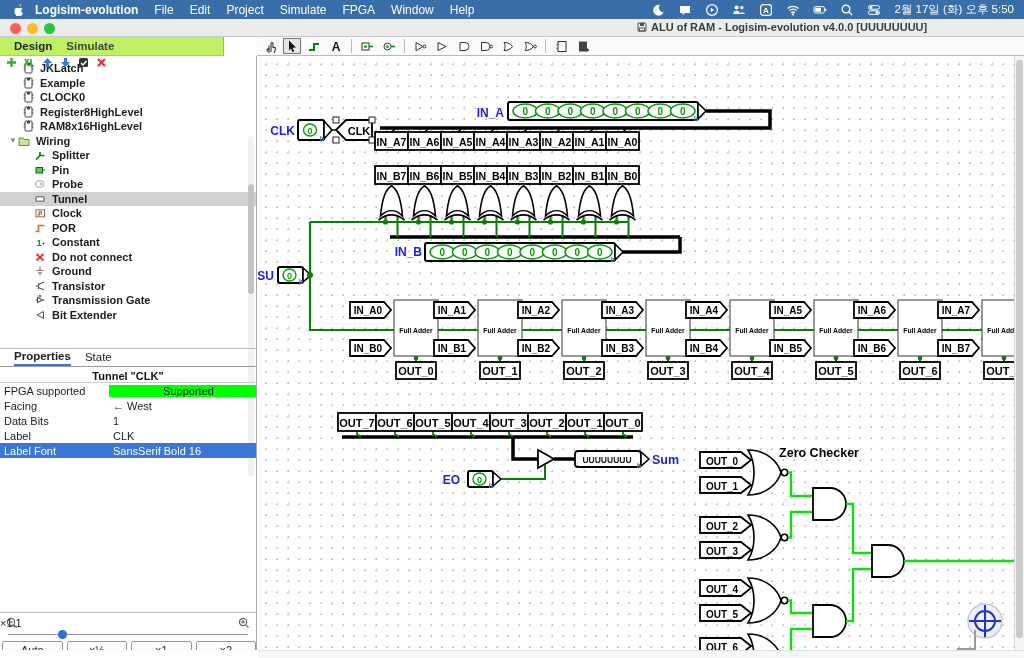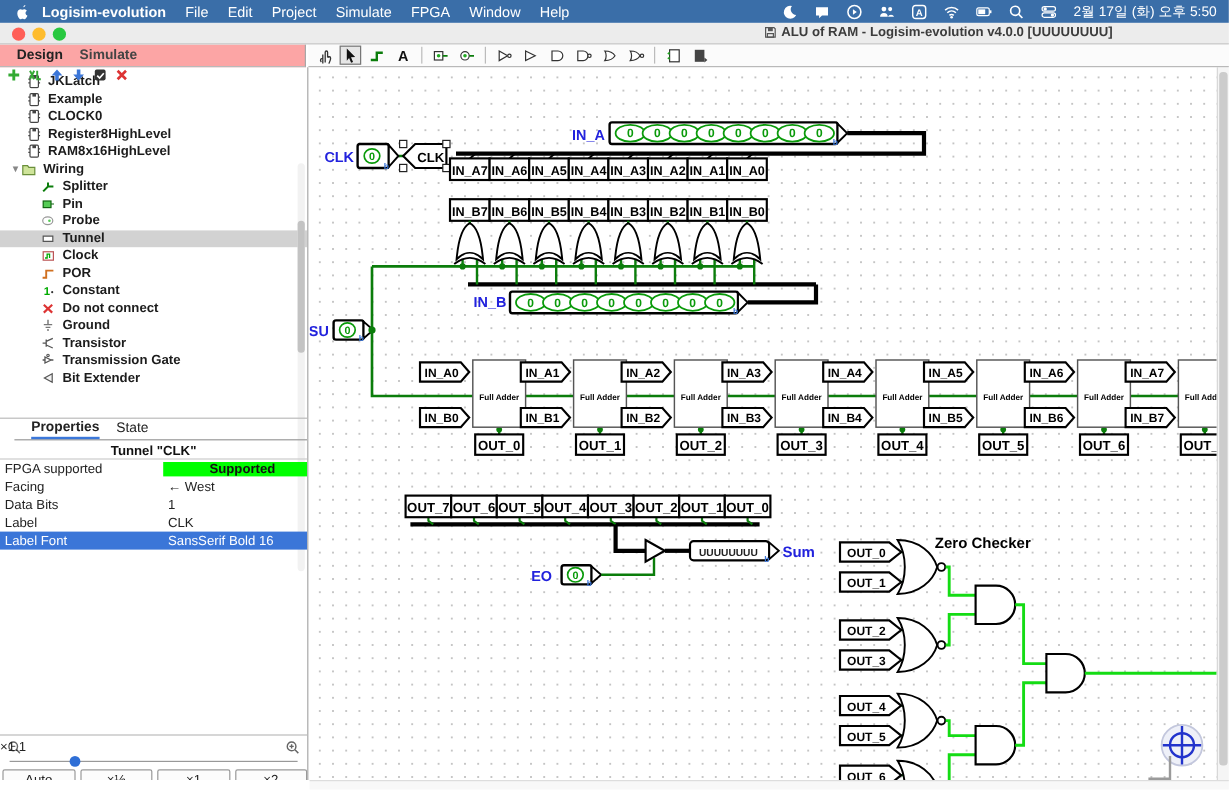--- a/index.html
+++ b/index.html
@@ -16,22 +16,22 @@
   #menu-right { margin-left:auto; display:flex; align-items:center; gap:13px; padding-right:10px; }
   #menu-right .clock { font-size:11.5px; white-space:nowrap; }
   #status-icons { display:flex; align-items:center; gap:13px; }
   
   #titlebar { position:absolute; left:0; top:19px; width:1024px; height:18px;
     background:#ececec; border-bottom:1px solid #c9c9c9; z-index:40; }
   .tl { position:absolute; top:4px; width:11px; height:11px; border-radius:50%; }
   #title-text { position:absolute; left:637px; top:2px; font-size:11px; color:#3c3c3c;
     font-weight:bold; display:flex; align-items:center; gap:4px; white-space:nowrap; }
   
-  #left-tabs { position:absolute; left:0; top:37px; width:255px; height:19px;
-    background:#fca5a5; border-bottom:1px solid #b9b9b9; border-right:1px solid #a8a8a8;
+  #left-tabs { position:absolute; left:0; top:37px; width:224px; height:19px;
+    background:#bef264; border-bottom:1px solid #b9b9b9; border-right:1px solid #a8a8a8;
     display:flex; align-items:center; font-size:11.5px; font-weight:bold; color:#222; z-index:30;}
   #left-tabs span { margin-left:14px; }
   #main-toolbar { position:absolute; left:257px; top:37px; width:767px; height:19px;
     background:#fbfbfb; border-bottom:1px solid #b9b9b9; display:flex; align-items:center;
     gap:4px; padding-left:4px; z-index:30; }
   .tbtn { width:18px; height:16px; display:flex; align-items:center; justify-content:center; }
   .tbtn.sel { border:1px solid #777; background:#e6e6e6; }
   .tsep { width:1px; height:14px; background:#bbb; margin:0 2px; }
   
   #left-panel { position:absolute; left:0; top:56px; width:257px; height:594px;
@@ -45,29 +45,29 @@
   .trow.lvl1 { padding-left:22px; }
   .trow.lvl2 { padding-left:34px; }
   .trow.selrow { background:#d2d2d2; }
   .caret { width:10px; margin-left:8px; color:#888; font-size:8px; }
   #tree-scroll { position:absolute; left:248px; top:80px; width:6px; height:340px;
     background:#f2f2f2; border-radius:3px; }
   #tree-thumb { position:absolute; left:248px; top:128px; width:6px; height:110px;
     background:#c3c3c3; border-radius:3px; }
   #props { position:absolute; left:0; top:292px; width:256px; border-top:1px solid #bbb; }
   .props-tabs { height:18px; display:flex; align-items:center; font-size:11.5px;
-    color:#222; border-bottom:1px solid #999;margin-left:12px; }
+    color:#222; border-bottom:1px solid #999; }
   .ptab { margin-left:14px; padding-bottom:2px; }
   .ptab.active { font-weight:bold; border-bottom:2px solid #3b77d9; }
   .props-title { height:16px; text-align:center; font-size:11px; font-weight:bold;
     color:#111; padding-top:3px; border-bottom:1px solid #ccc; }
   .prow { height:15px; display:flex; font-size:11px; color:#222; align-items:center; }
-  .prow .pl { width:136px; padding-left:4px; }
+  .prow .pl { width:109px; padding-left:4px; }
   .prow .pv { flex:1; padding-left:4px; }
-  .prow .pv.green { background:#00ff00; text-align:center; padding-left:12px; color:#111;font-weight:bold; }
+  .prow .pv.green { background:#00ff00; text-align:center; padding-left:12px; color:#111; }
   .prow.psel { background:#3b76d8; color:#fff;justify-content:flex-end; }
   #zoombar { position:absolute; left:0; top:556px; width:256px; height:38px; border-top:1px solid #bbb; }
   #zoom-level { position:absolute; left:0; top:4px; width:256px; 
     font-size:11px; color:#222; }
   #zoom-slider-track { position:absolute; left:8px; top:21px; width:240px; height:1px; background:#999; }
   #zoom-knob { position:absolute; left:58px; top:17px; width:9px; height:9px;
     border-radius:50%; background:#2f6fd6; }
   #zoom-buttons { position:absolute; left:0; top:585px; width:256px; height:18px;
     display:flex; gap:4px; padding-left:2px; }
   .zbtn { flex:1; border:1px solid #9a9a9a; border-radius:2px; background:#fcfcfc;

